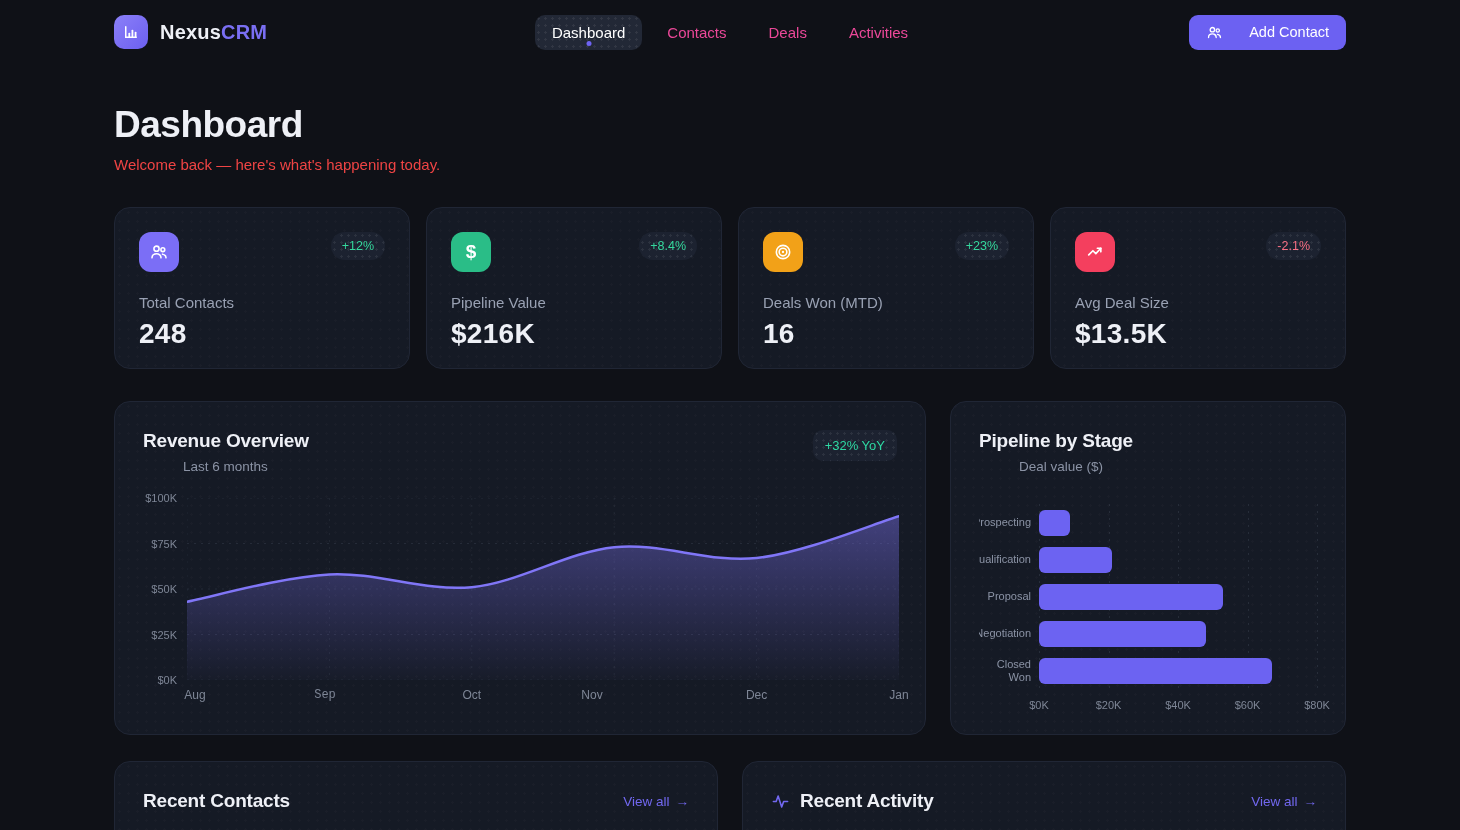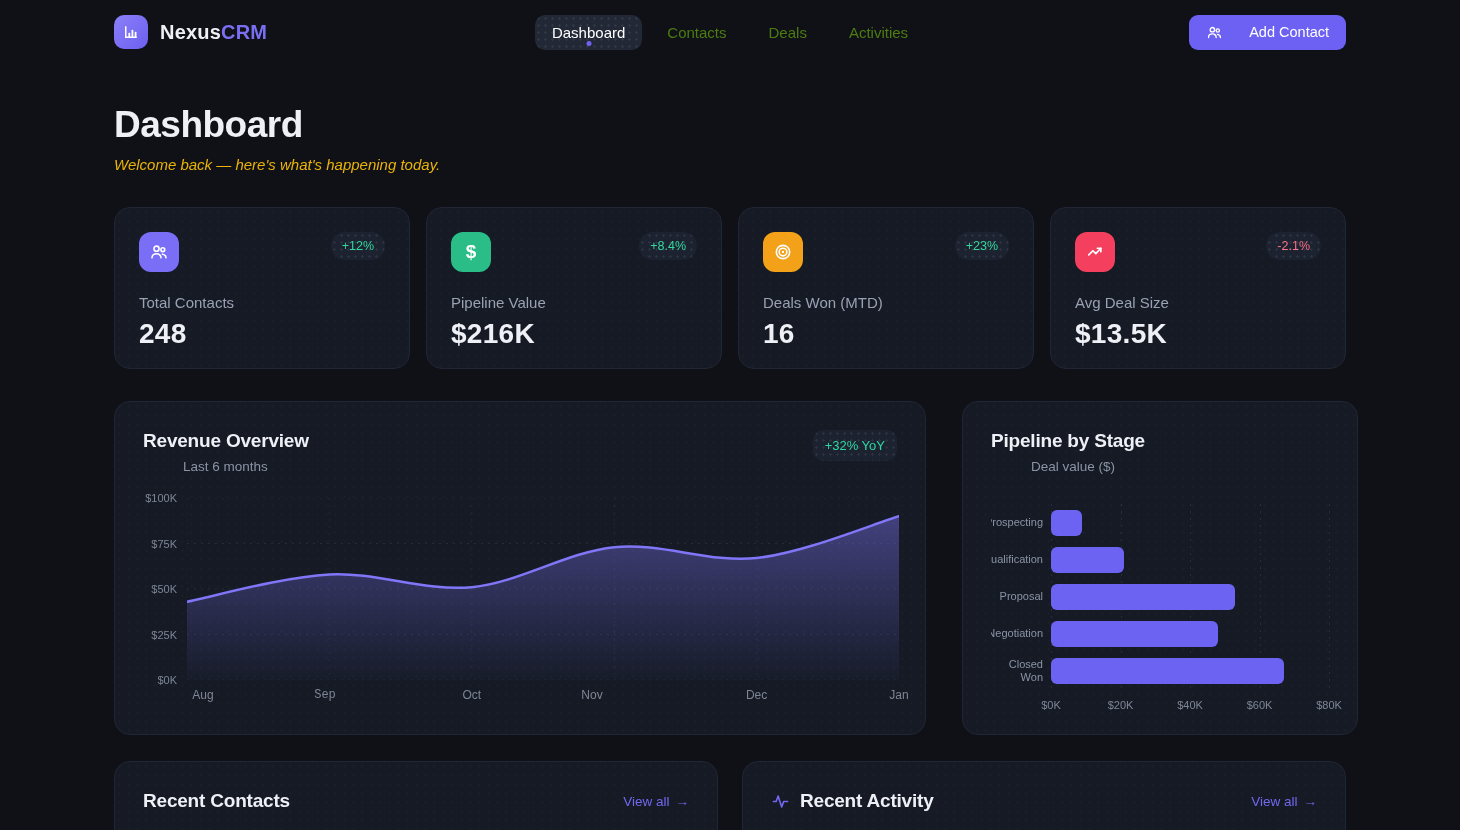--- a/index.html
+++ b/index.html
@@ -14,56 +14,56 @@
   
   header { height:64px; display:flex; align-items:center; }
   .header-inner { width:1232px; margin:15px auto; display:flex; align-items:center; }
   .brand { display:flex; align-items:center; gap:12px; flex:1; }
   .logo-box { width:34px; height:34px; border-radius:10px;
     background:linear-gradient(135deg,#8b80f8,#6c5ff0);
     display:flex; align-items:center; justify-content:center; }
   .brand-name { font-size:20px; font-weight:bold; letter-spacing:.2px; }
   .brand-accent { color:#7a6ff3; }
   nav { display:flex; align-items:center; gap:8px; }
-  .nav-item { font-size:15px; color:#4d7c0f; padding:9px 17px; border-radius:10px;
+  .nav-item { font-size:15px; color:#ec4899; padding:9px 17px; border-radius:10px;
     position:relative; cursor:pointer; }
   .nav-item.active { color:#ffffff; background-color:#222836; }
   .active-dot { position:absolute; left:50%; bottom:4px; width:5px; height:5px;
     border-radius:50%; background:#6e63f3; transform:translateX(-50%); }
   .header-right { flex:1; display:flex; justify-content:flex-end; }
   .btn-primary { display:flex; align-items:center; gap:26px; background:#6c61f2; color:#fff;
     font-size:14.5px; padding:9px 17px; border-radius:9px; border:none; cursor:pointer;
     font-family:"Liberation Sans", sans-serif; }
 
   .dotted { background-image:radial-gradient(rgba(255,255,255,.07) 1px, transparent 1.3px);
     background-size:7px 7px; }
 
   
   h1 { font-size:37px; font-weight:bold; letter-spacing:-.5px; margin:40px 0 10px; }
-  .subtitle { color:#eab308; font-size:15px; margin:0 0 34px;font-style:italic; }
+  .subtitle { color:#ef4444; font-size:15px; margin:0 0 34px; }
 
   
   .stats-grid { display:grid; grid-template-columns:repeat(4,1fr); gap:16px; }
   .card { background-color:#151a25; border:1px solid #202635; border-radius:16px;
     background-image:radial-gradient(rgba(255,255,255,.018) 1px, transparent 1.3px);
     background-size:9px 9px; }
   .stat-card { padding:24px; height:162px; }
   .stat-top { display:flex; justify-content:space-between; align-items:flex-start; margin-bottom:22px; }
   .stat-icon { width:40px; height:40px; border-radius:12px; display:flex;
     align-items:center; justify-content:center; }
   .ic-purple { background:#7b6ef6; } .ic-green { background:#2abd87; }
   .ic-orange { background:#f2a118; } .ic-rose  { background:#f43f5e; }
   .badge { font-size:12.5px; padding:7px 11px; border-radius:999px; background-color:#1c2230; }
   .trend-up { color:#35d89d; } .trend-down { color:#fb7185; }
   .stat-label { color:#99a1b3; font-size:15px; margin-bottom:7px; }
   .stat-value { font-size:28px; font-weight:bold; letter-spacing:.3px; }
   .dollar-glyph { color:#fff; font-size:19px; font-weight:bold; }
 
   
-  .charts-row { display:grid; grid-template-columns:812px 396px; gap:36px; margin-top:32px; }
+  .charts-row { display:grid; grid-template-columns:812px 396px; gap:24px; margin-top:32px; }
   .chart-card { padding:28px; height:334px; }
   .card-head { display:flex; justify-content:space-between; align-items:flex-start; }
   .card-title { font-size:19px; font-weight:bold; letter-spacing:-.2px; }
   .card-sub { color:#8b93a5; font-size:13.5px; margin-top:7px;margin-left:40px; }
   .yoy-badge { font-size:13px; padding:8px 12px; border-radius:10px;
     background-color:#1c2230; color:#2ed9a3; }
 
   .chart-wrap { display:flex; margin-top:24px; }
   .y-labels { width:44px; position:relative; height:182px; flex:none; }
   .y-label { position:absolute; right:10px; font-size:11px; color:#7e8696; }
@@ -233,21 +233,21 @@
               <line x1="284.8" y1="0" x2="284.8" y2="182" stroke="rgba(148,163,184,.10)" stroke-width="1" stroke-dasharray="2 5"></line>
               <line x1="427.2" y1="0" x2="427.2" y2="182" stroke="rgba(148,163,184,.10)" stroke-width="1" stroke-dasharray="2 5"></line>
               <line x1="569.6" y1="0" x2="569.6" y2="182" stroke="rgba(148,163,184,.10)" stroke-width="1" stroke-dasharray="2 5"></line>
               <line x1="712" y1="0" x2="712" y2="182" stroke="rgba(148,163,184,.10)" stroke-width="1" stroke-dasharray="2 5"></line>
               <path d="M 0,103.74 C 23.733333333333334,99.19 94.93333333333334,78.86666666666667 142.4,76.44000000000001 C 189.86666666666667,74.01333333333335 237.33333333333334,93.72999999999999 284.8,89.17999999999999 C 332.26666666666665,84.63 379.73333333333335,53.99333333333335 427.2,49.140000000000015 C 474.66666666666663,44.28666666666668 522.1333333333333,65.21666666666665 569.6,60.05999999999999 C 617.0666666666667,54.903333333333315 688.2666666666667,25.176666666666655 712,18.19999999999999 L 712,182 L 0,182 Z" fill="url(#areaGrad)" stroke="none"></path>
               <path d="M 0,103.74 C 23.733333333333334,99.19 94.93333333333334,78.86666666666667 142.4,76.44000000000001 C 189.86666666666667,74.01333333333335 237.33333333333334,93.72999999999999 284.8,89.17999999999999 C 332.26666666666665,84.63 379.73333333333335,53.99333333333335 427.2,49.140000000000015 C 474.66666666666663,44.28666666666668 522.1333333333333,65.21666666666665 569.6,60.05999999999999 C 617.0666666666667,54.903333333333315 688.2666666666667,25.176666666666655 712,18.19999999999999" fill="none" stroke="#8076f7" stroke-width="2.5" stroke-linecap="round"></path>
             </svg>
         </div>
       </div>
       <div class="x-labels">
-          <div class="x-label" style="left: 16px;">Aug</div>
+          <div class="x-label" style="left: 8px;">Aug</div>
           <div class="x-label" style="left: 138px; font-family: Liberation Mono, monospace;">Sep</div>
           <div class="x-label" style="left: 284.8px;">Oct</div>
           <div class="x-label" style="left: 405px;">Nov</div>
           <div class="x-label" style="left: 569.6px;">Dec</div>
           <div class="x-label" style="left: 712px;">Jan</div>
         </div>
     </div>
 
     <div class="card chart-card">
       <div class="card-head">

